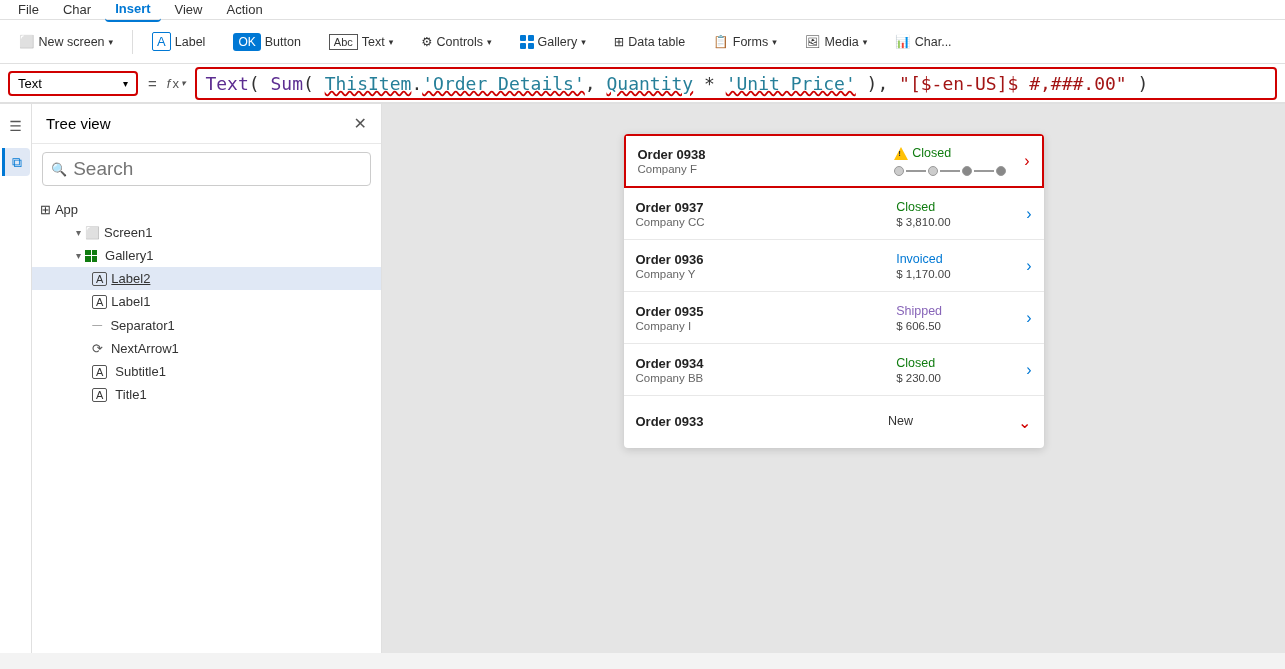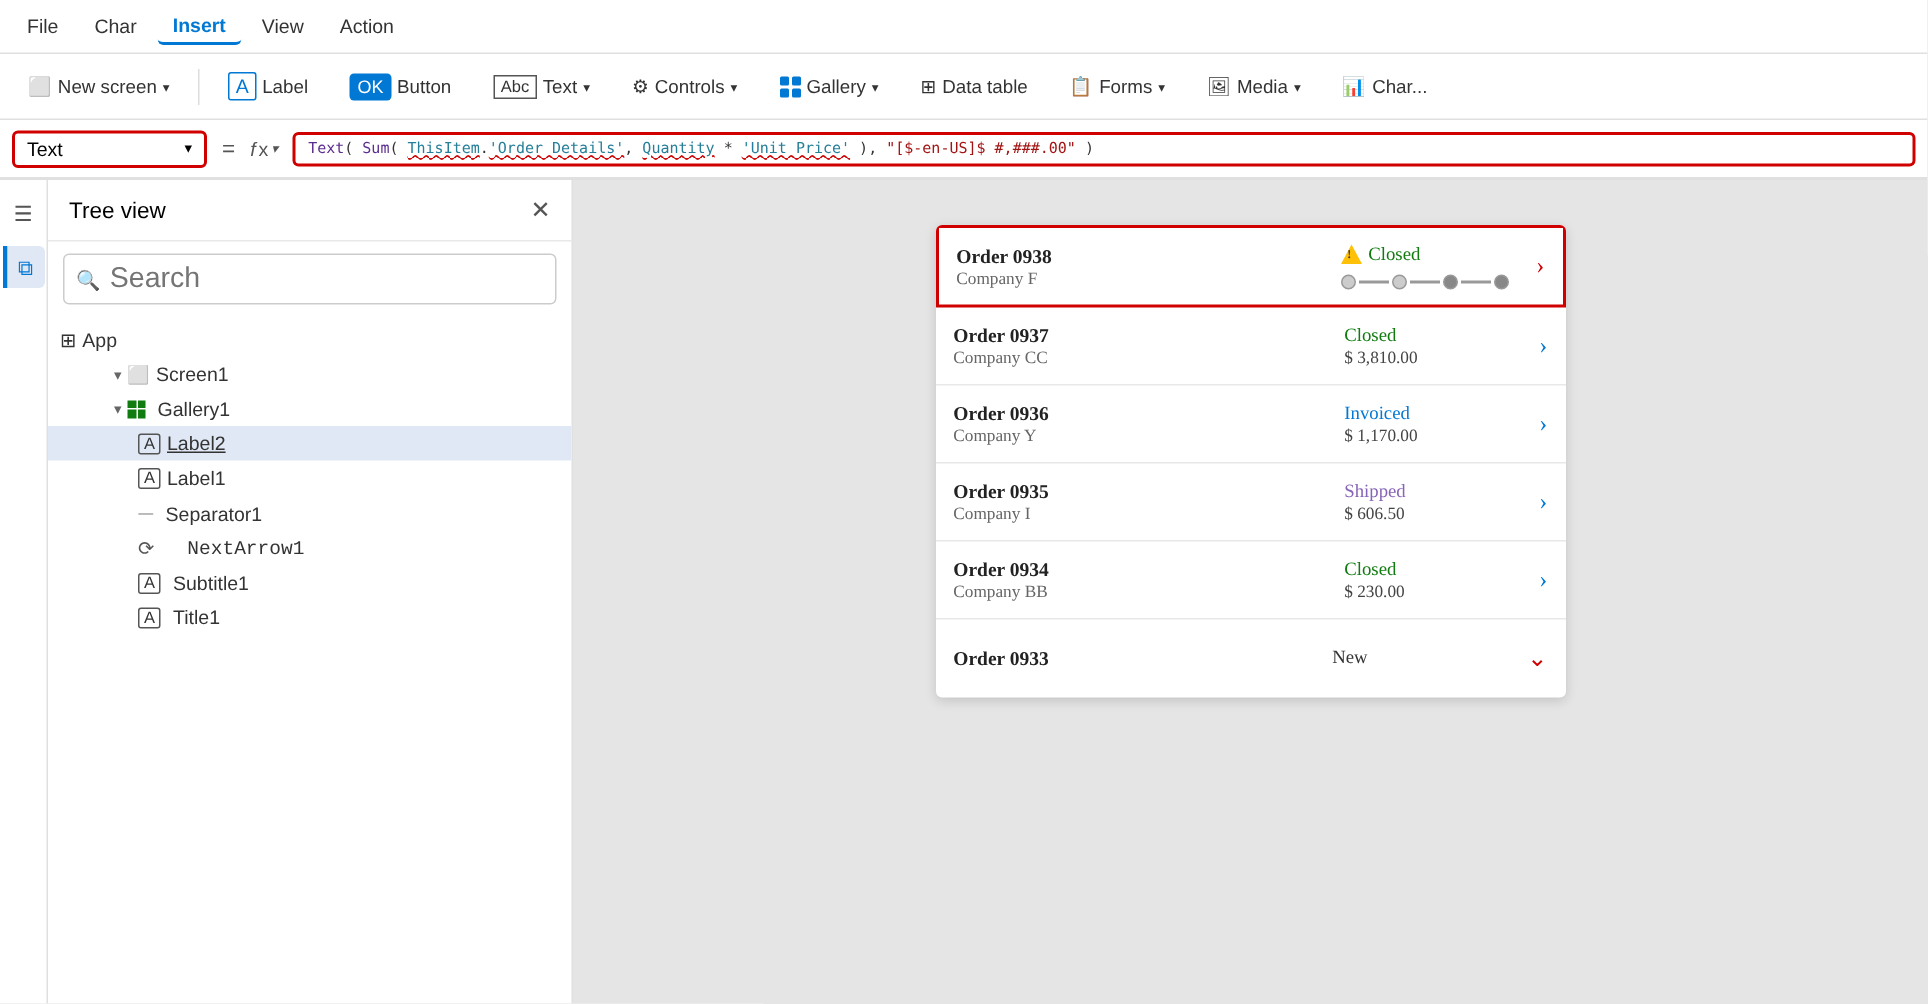--- a/index.html
+++ b/index.html
@@ -1,20 +1,20 @@
 <!DOCTYPE html>
 <html><head>
   <meta charset="utf-8">
   <style>
     * { box-sizing: border-box; margin: 0; padding: 0; }
     body { font-family: 'Segoe UI', Arial, sans-serif; font-size: 13px; background: #f3f3f3; overflow: hidden; width: 1285px; height: 669px; }
 
     
     .menu-bar {
-      display: flex; align-items: center; height: 36px; background: #fff;
+      display: flex; align-items: center; height: 20px; background: #fff;
       border-bottom: 1px solid #e0e0e0; padding: 0 8px; gap: 4px;
     }
     .menu-item {
       padding: 4px 10px; cursor: pointer; font-size: 13px; color: #333; border-radius: 4px;
     }
     .menu-item.active { font-weight: 700; border-bottom: 2px solid #0078d4; color: #0078d4; }
 
     
     .toolbar {
       display: flex; align-items: center; height: 44px; background: #fff;
@@ -38,21 +38,21 @@
       border: 2px solid #d00000; border-radius: 4px; padding: 3px 8px;
       min-width: 130px; cursor: pointer; font-size: 13px; background: #fff;
     }
     .formula-equals { font-size: 15px; color: #555; margin: 0 4px; }
     .formula-fx {
       display: flex; align-items: center; gap: 2px; cursor: pointer;
       color: #555; font-style: italic; font-size: 13px; margin-right: 4px;
     }
     .formula-input {
       flex: 1; border: 2px solid #d00000; border-radius: 4px; padding: 4px 8px;
-      font-size: 10px; font-family: 'Consolas', monospace; background: #fff;
+      font-size: 18px; font-family: 'Consolas', monospace; background: #fff;
     }
 
     
     .main {
       display: flex; height: calc(669px - 36px - 44px - 40px); 
     }
 
     
     .sidebar-icons {
       width: 32px; background: #fff; border-right: 1px solid #e0e0e0;
@@ -96,21 +96,21 @@
       justify-content: center; padding: 30px; overflow: auto;
     }
 
     
     .gallery-card {
       background: #fff; border-radius: 4px; box-shadow: 0 2px 8px rgba(0,0,0,0.15);
       width: 420px; overflow: hidden;
     }
     .gallery-row {
       display: flex; align-items: center; padding: 10px 12px;
-      border-bottom: 1px solid #e8e8e8; min-height: 52px; font-family: Liberation Serif, serif;
+      border-bottom: 1px solid #e8e8e8; min-height: 52px;
     }
     .gallery-row:last-child { border-bottom: none; }
     .gallery-row.selected { border: 2px solid #d00000; background: #fff; }
     .row-left { flex: 1; }
     .row-order { font-weight: 700; font-size: 13px; color: #222; }
     .row-company { font-size: 11.5px; color: #666; margin-top: 1px; }
     .row-middle { display: flex; flex-direction: column; align-items: flex-start; min-width: 130px; }
     .row-status { font-size: 12.5px; font-weight: 500; margin-bottom: 2px; }
     .row-amount { font-size: 11.5px; color: #444; }
     .row-right { color: #0078d4; font-size: 16px; cursor: pointer; }
@@ -267,21 +267,21 @@
 
       <div class="tree-item">
         <span style="display:inline-block;width:48px;"></span>
         <span style="font-size:13px;color:#888;">⏤</span>
         <span style="margin-left:4px;">Separator1</span>
       </div>
 
       <div class="tree-item">
         <span style="display:inline-block;width:48px;"></span>
         <span style="font-size:13px;color:#555;">⟳</span>
-        <span style="margin-left:18px;font-family:Liberation Mono, monospace;">NextArrow1</span>
+        <span style="margin-left:4px;">NextArrow1</span>
       </div>
 
       <div class="tree-item">
         <span style="display:inline-block;width:48px;"></span>
         <span style="font-size:11px;border:1px solid #555;padding:0 3px;border-radius:2px;">A</span>
         <span style="margin-left:4px;">Subtitle1</span>
       </div>
 
       <div class="tree-item">
         <span style="display:inline-block;width:48px;"></span>

